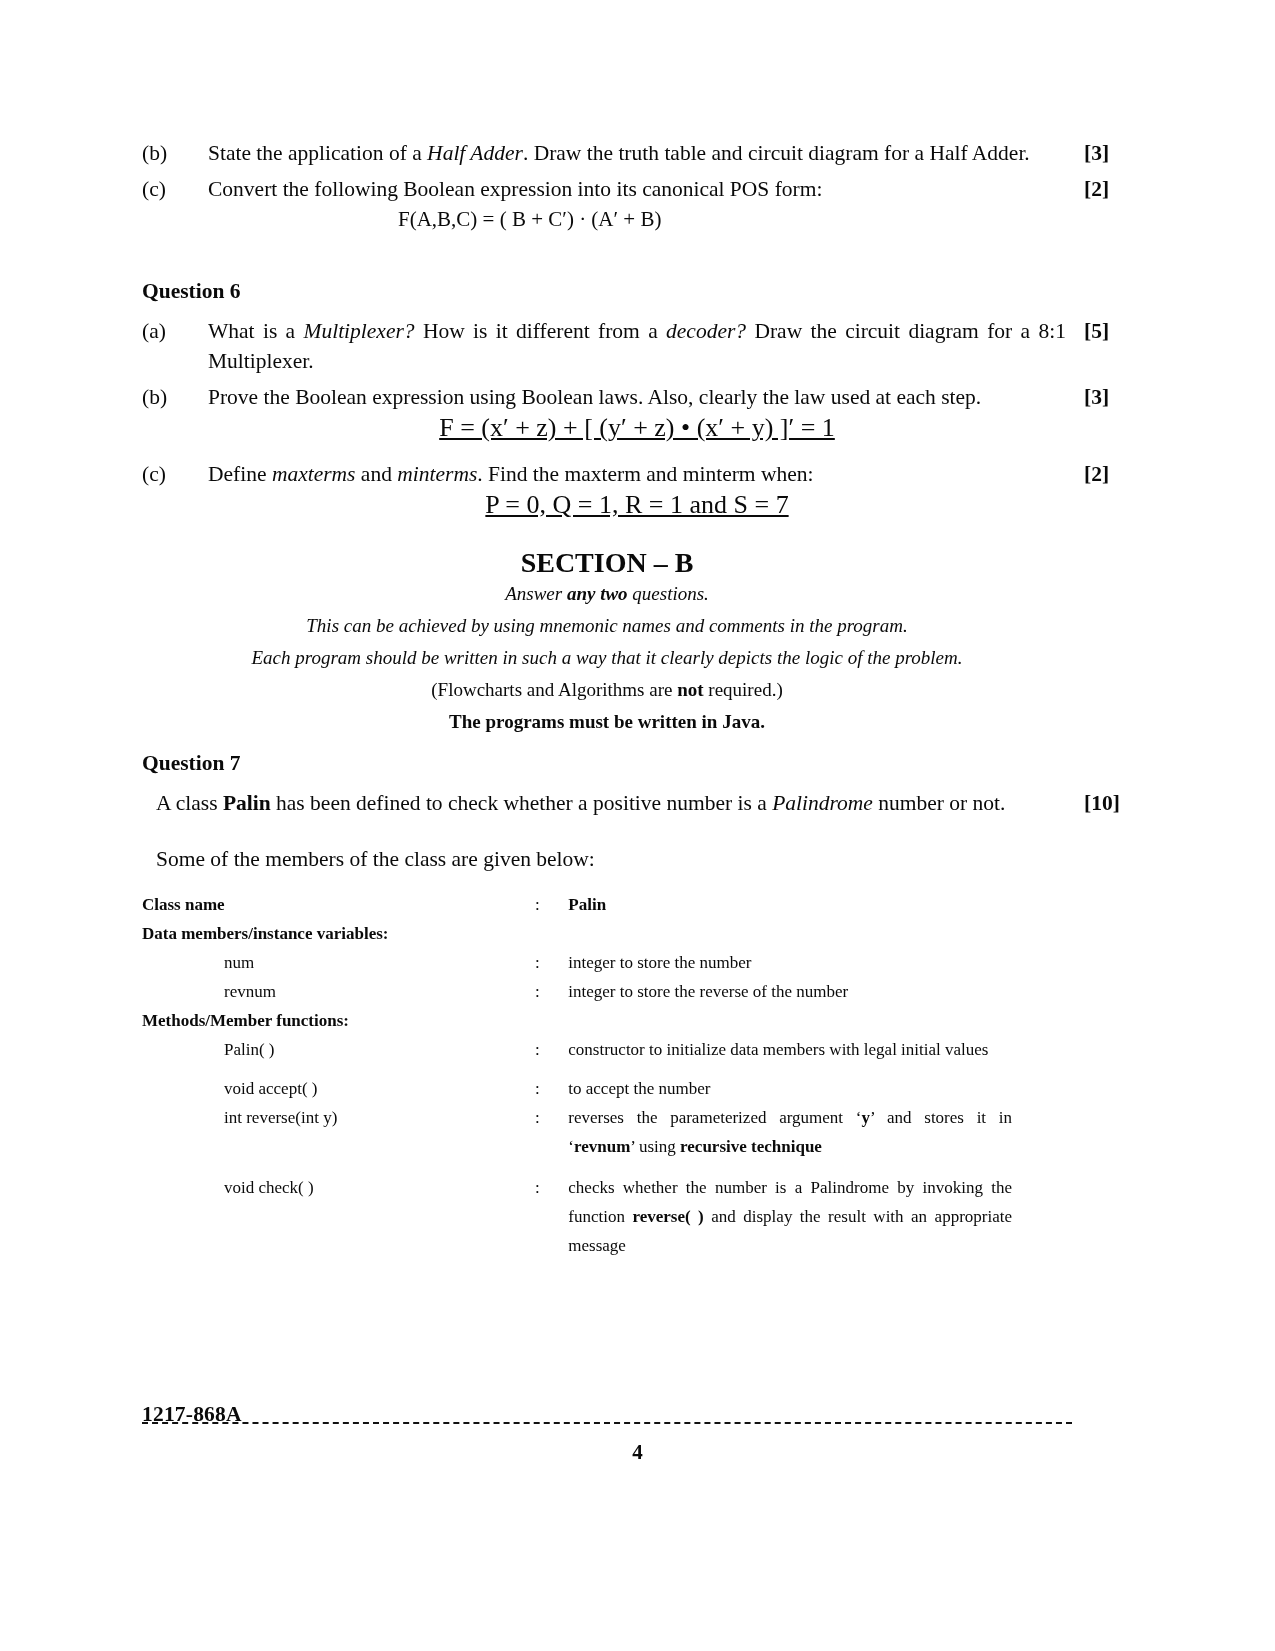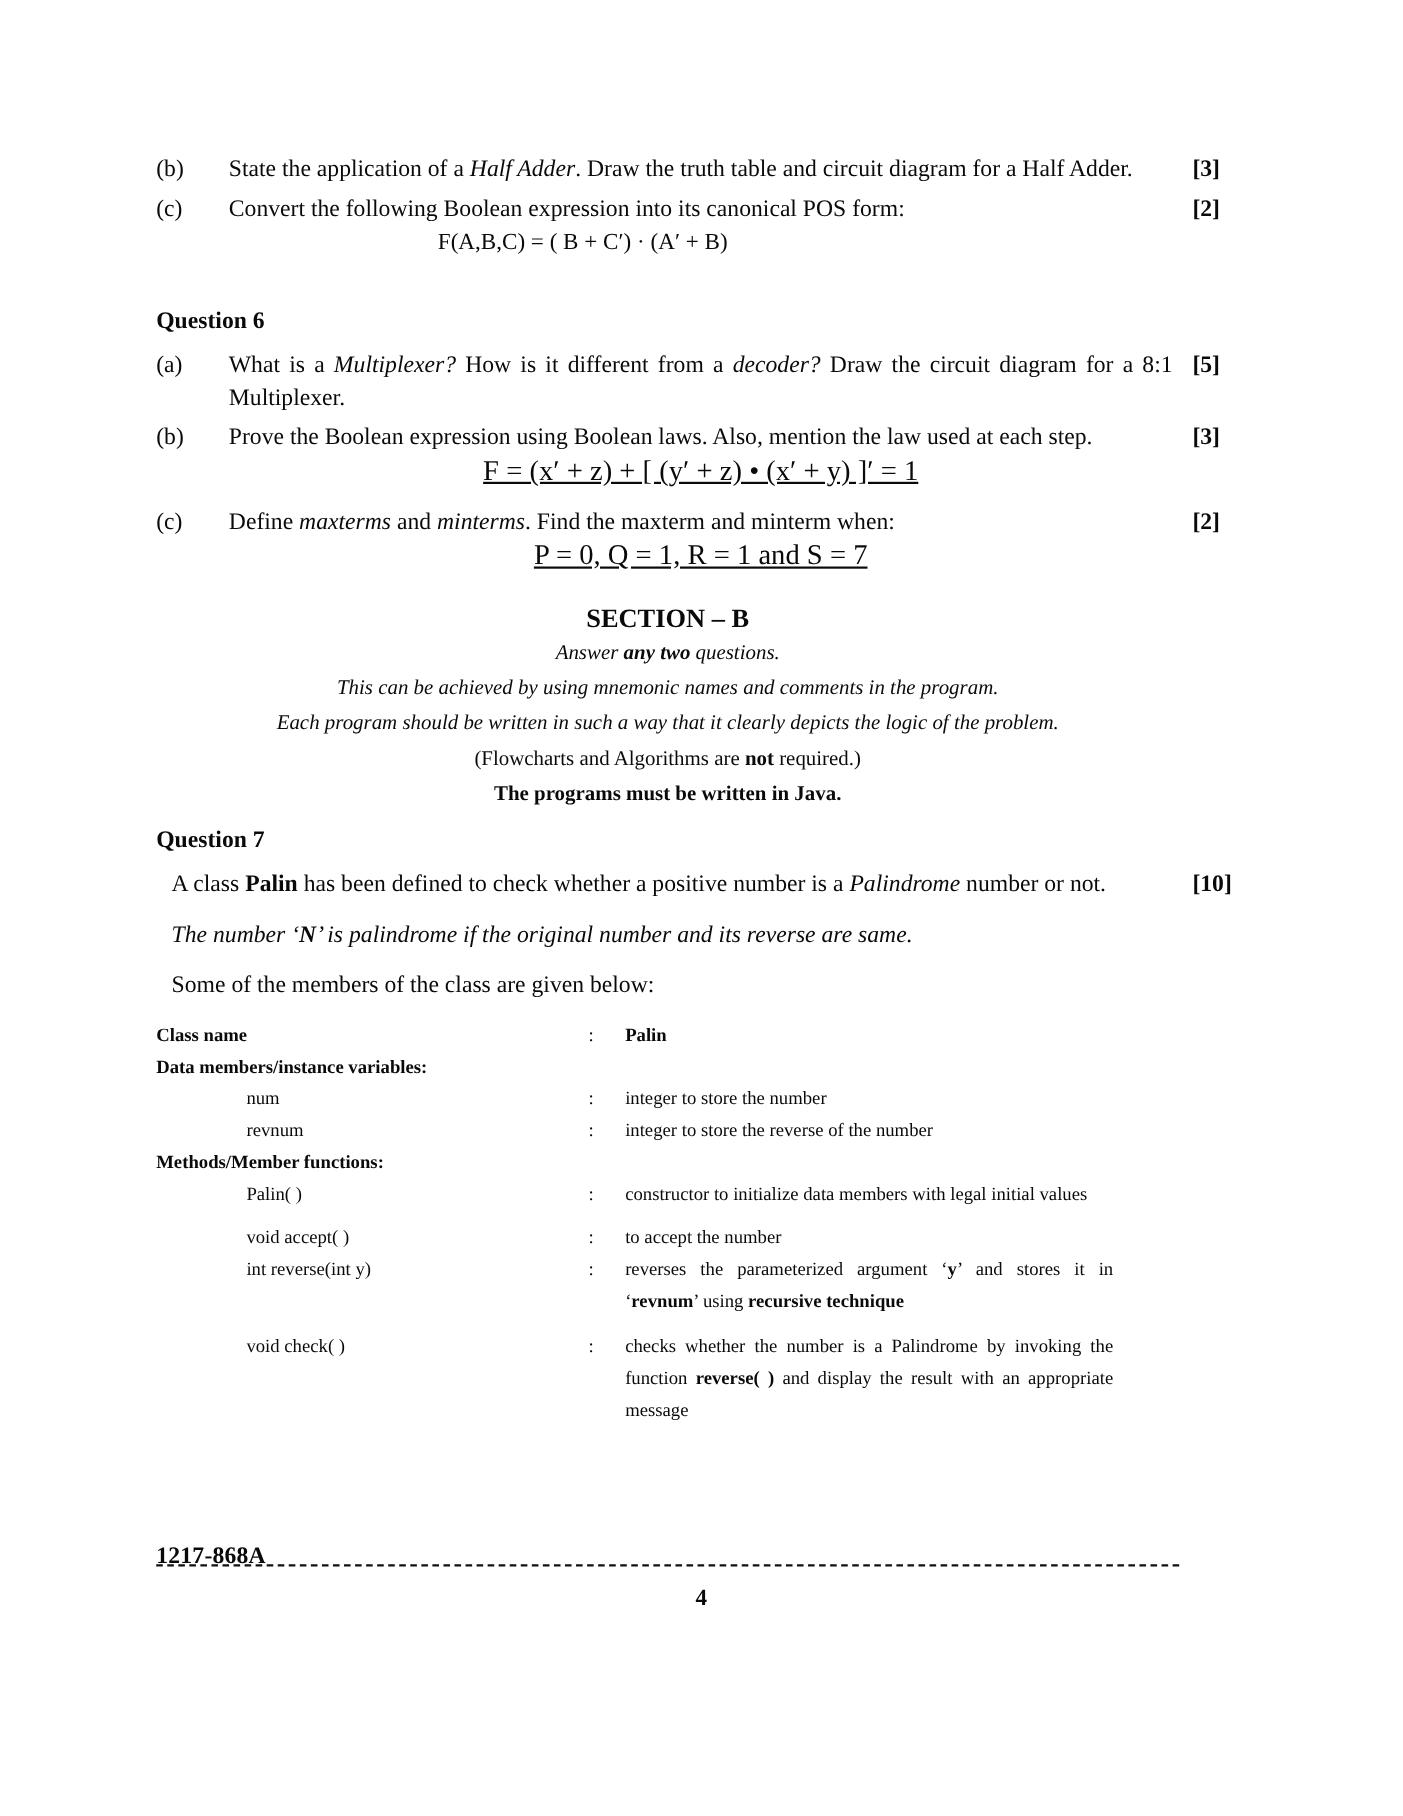--- a/index.html
+++ b/index.html
@@ -74,21 +74,21 @@
   .qhead {
     font-weight: bold;
     font-size: 21.5px;
     line-height: 30px;
   }
 
   
   .section-title {
     text-align: center;
     font-weight: bold;
-    font-size: 24px;
+    font-size: 28px;
     line-height: 30px;
   }
   .center-line {
     text-align: center;
     font-size: 19px;
     line-height: 32px;
   }
   .ital { font-style: italic; }
   .bold { font-weight: bold; }
 
@@ -169,21 +169,21 @@
 
     <div class="qrow">
       <div class="qlabel">(a)</div>
       <div class="qbody"><span>What is a </span><span class="ital">Multiplexer?</span><span>  How is it different from a </span><span class="ital">decoder?</span><span>  Draw the circuit diagram for a 8:1 Multiplexer.</span></div>
       <div class="marks">[5]</div>
     </div>
 
     <div class="qrow">
       <div class="qlabel">(b)</div>
       <div class="qbody">
-        <span>Prove the Boolean expression using Boolean laws.  Also, mention the law used at each step.</span>
+        <span>Prove the Boolean expression using Boolean laws.  Also, clearly the law used at each step.</span>
         <div class="formula">F = (x′ + z) + [ (y′ + z) • (x′ + y) ]′ = 1</div>
       </div>
       <div class="marks">[3]</div>
     </div>
 
     <div class="gap-sm"></div>
 
     <div class="qrow">
       <div class="qlabel">(c)</div>
       <div class="qbody nojust">
@@ -213,24 +213,20 @@
     <div class="gap-sm"></div>
 
     <div class="qrow">
       <div class="qlabel" style="width:14px;flex:0 0 14px;"></div>
       <div class="qbody"><span>A class </span><span class="bold">Palin</span><span> has been defined to check whether a positive number is a </span><span class="ital">Palindrome</span><span> number or not.</span></div>
       <div class="marks">[10]</div>
     </div>
 
     <div class="gap-sm"></div>
 
-    <div class="qrow">
-      <div class="qlabel" style="width:14px;flex:0 0 14px;"></div>
-      <div class="qbody nojust ital"><span>The number ‘</span><span class="bold">N</span><span>’ is palindrome if the original number and its reverse are same.</span></div>
-    </div>
 
     <div class="gap-sm"></div>
 
     <div class="qrow">
       <div class="qlabel" style="width:14px;flex:0 0 14px;"></div>
       <div class="qbody nojust">Some of the members of the class are given below:</div>
     </div>
 
     <div class="gap-sm"></div>
 

